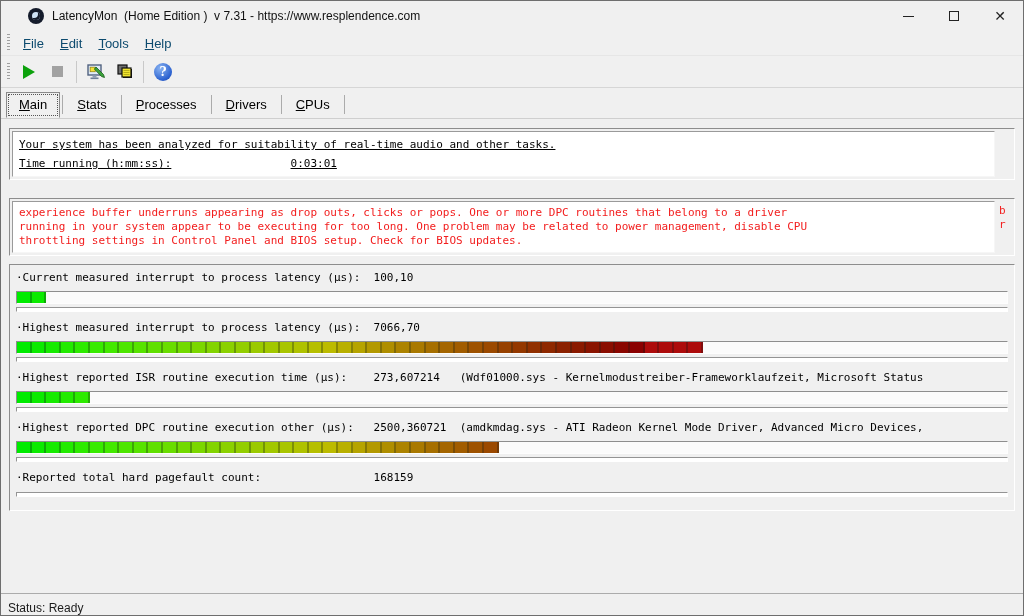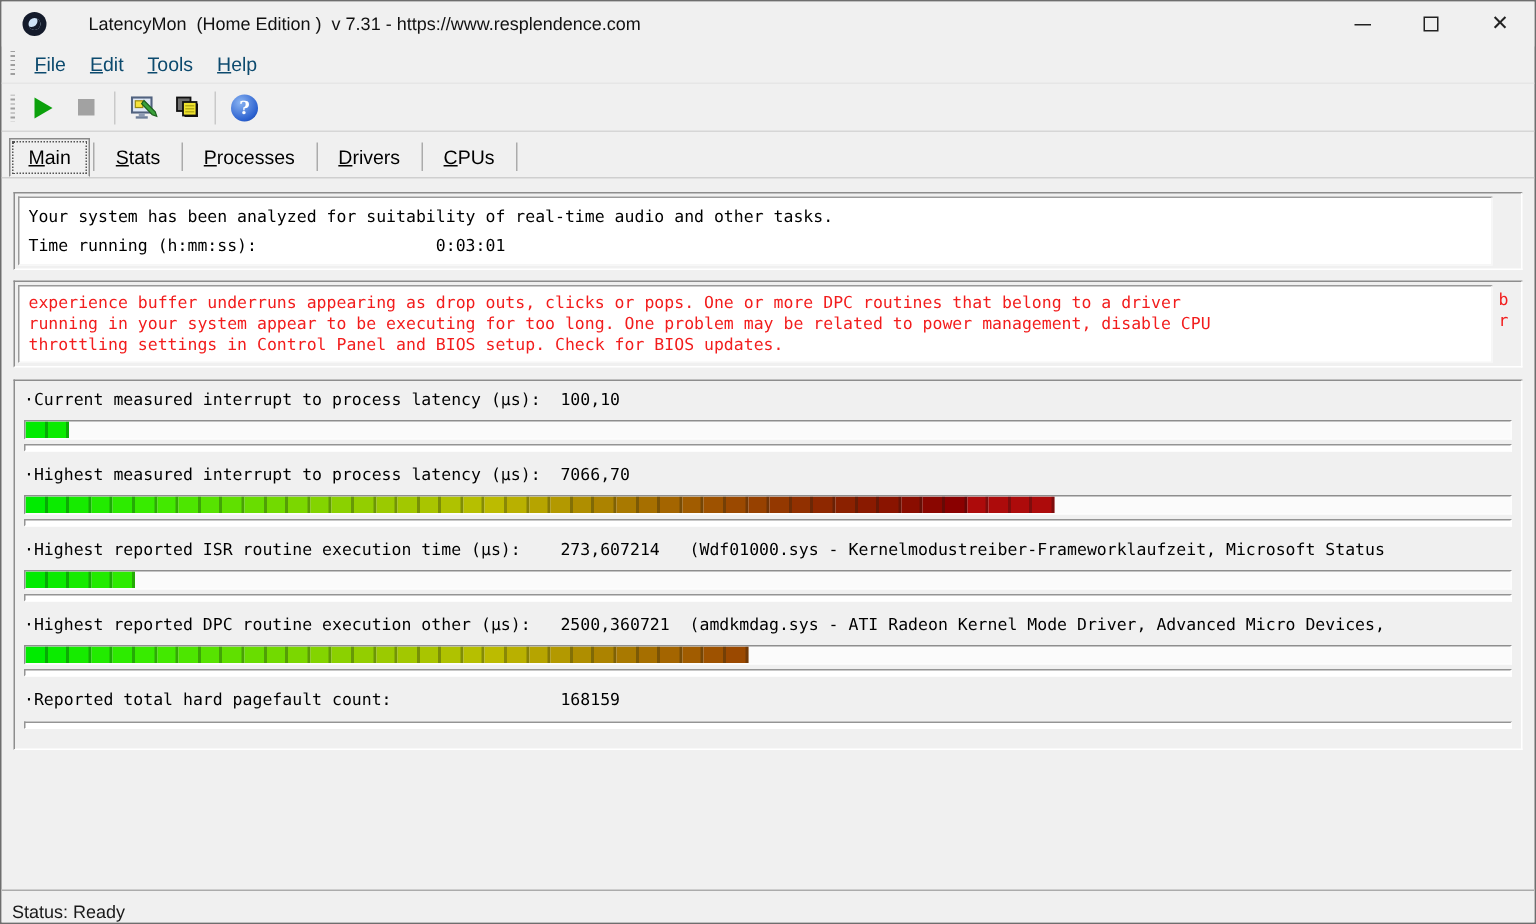--- a/index.html
+++ b/index.html
@@ -7,21 +7,21 @@
   body {
     font-family:"Liberation Sans", sans-serif;
     background:#f0f0f0;
     border:1px solid #6e6e6e;
     overflow:hidden;
     position:relative;
     cursor:default;
     -webkit-font-smoothing:antialiased;
   }
   
-  .titlebar { height:30px; display:flex; align-items:center; background:#f0f0f0; padding-left:14px;gap:20px; }
+  .titlebar { height:30px; display:flex; align-items:center; background:#f0f0f0; padding-left:27px; }
   .app-icon { width:16px; height:16px; border-radius:50%; background:#141b2b; margin-right:8px;
               position:relative; flex:none; }
   .app-icon::after { content:""; position:absolute; left:4px; top:4px; width:8px; height:8px;
               border-radius:50%; background:#cfe3f7; box-shadow:inset -2px -2px 0 #141b2b; }
   .title-text { font-size:12px; color:#111; white-space:pre; }
   .win-controls { margin-left:auto; display:flex; height:30px; }
   .win-btn { width:46px; height:30px; display:flex; align-items:center; justify-content:center; }
   .glyph-min { width:11px; height:1px; background:#222; }
   .glyph-max { width:10px; height:10px; border:1px solid #222; }
   .glyph-close { font-size:14px; color:#222; line-height:1; font-family:"DejaVu Sans", sans-serif; }
@@ -48,21 +48,21 @@
   .tab u { text-decoration:underline; }
   .tab.active { background:#f0f0f0; border:1px solid #8a8a8a; border-bottom-color:#f0f0f0;
                 outline:1px dotted #555; outline-offset:-3px; }
   .tab-sep { width:1px; height:19px; background:#ababab; margin:0 2px; }
   
   .content { height:477px; padding:9px 8px 0 8px; border-top:1px solid #cfcfcf; position:relative; }
   .gbox { border:1px solid; border-color:#8d8d8d #ffffff #ffffff #8d8d8d; background:#f0f0f0; position:relative; }
   .wpanel { background:#ffffff; border:1px solid; border-color:#9a9a9a #f6f6f6 #f6f6f6 #9a9a9a;
             margin:2px 19px 2px 2px; }
   .mono { font-family:"DejaVu Sans Mono", monospace; font-size:11px; color:#000; white-space:pre; }
-  .box-summary { margin-bottom:7px; }
+  .box-summary { margin-bottom:18px;text-decoration:underline; }
   .box-summary .wpanel { padding:3px 6px; }
   .box-summary .line { line-height:19px; display:flex; }
   .box-summary .lbl { display:inline-block; width:41ch; }
   .box-conclusion { margin-bottom:8px; }
   .box-conclusion .wpanel { padding:4px 6px; }
   .conclusion-line { line-height:14px; color:#f21d1d; }
   .edge-frags { position:absolute; right:3px; top:5px; width:12px; overflow:hidden; }
   .edge-frag { font-family:"DejaVu Sans Mono", monospace; font-size:11px; line-height:14px; color:#f21d1d; }
   
   .box-stats { padding:6px 6px 4px 6px; }

